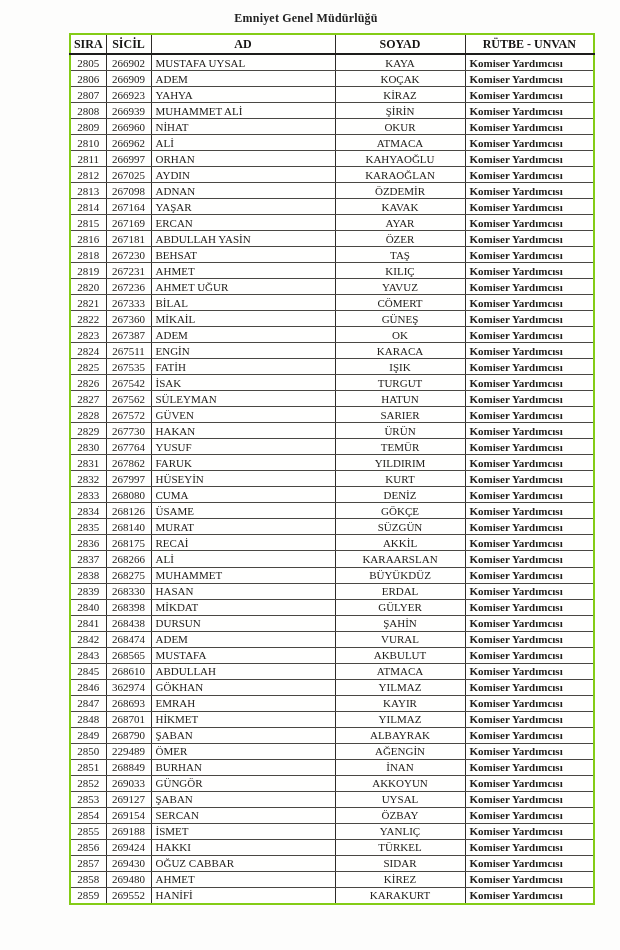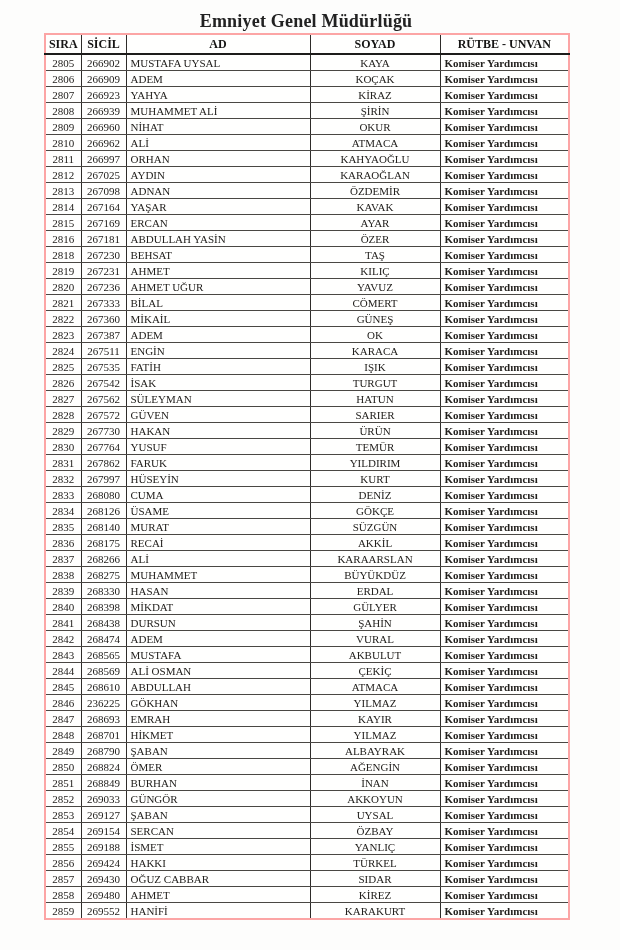--- a/index.html
+++ b/index.html
@@ -15,40 +15,41 @@
     font-family: "Liberation Serif", "DejaVu Serif", serif;
     color: #1a1a1a;
     overflow: hidden;
   }
   .doc-title {
     position: absolute;
     top: 11px;
     left: 0;
     width: 612px;
     text-align: center;
-    font-size: 18px;
+    font-size: 12px;
     font-weight: bold;
     letter-spacing: 0.2px;
     color: #222;
   }
   table.personnel {
     position: absolute;
     left: 44px;
     top: 33px;
     width: 524px;
     height: 872px;
     border-collapse: collapse;
     table-layout: fixed;
     background: #fffffe;
   }
   table.personnel, table.personnel th, table.personnel td {
     border: 1px solid #2e2c29;
   }
   table.personnel {
-    border: 2px solid #fca5a5;
+    border: 2px solid #84cc16;
+    margin-left: 25px;
   }
   table.personnel th {
     font-size: 12px;
     font-weight: bold;
     text-align: center;
     padding: 1px 2px;
     height: 16px;
     border-bottom: 2px solid #1d1c1a;
     color: #161514;
     white-space: nowrap;
@@ -360,36 +361,29 @@
           <td class="c4">Komiser Yardımcısı</td>
         </tr>
         <tr>
           <td class="c0">2843</td>
           <td class="c1">268565</td>
           <td class="c2">MUSTAFA</td>
           <td class="c3">AKBULUT</td>
           <td class="c4">Komiser Yardımcısı</td>
         </tr>
         <tr>
-          <td class="c0">2844</td>
-          <td class="c1">268569</td>
-          <td class="c2">ALİ OSMAN</td>
-          <td class="c3">ÇEKİÇ</td>
-          <td class="c4">Komiser Yardımcısı</td>
-        </tr>
-        <tr>
           <td class="c0">2845</td>
           <td class="c1">268610</td>
           <td class="c2">ABDULLAH</td>
           <td class="c3">ATMACA</td>
           <td class="c4">Komiser Yardımcısı</td>
         </tr>
         <tr>
           <td class="c0">2846</td>
-          <td class="c1">236225</td>
+          <td class="c1">362974</td>
           <td class="c2">GÖKHAN</td>
           <td class="c3">YILMAZ</td>
           <td class="c4">Komiser Yardımcısı</td>
         </tr>
         <tr>
           <td class="c0">2847</td>
           <td class="c1">268693</td>
           <td class="c2">EMRAH</td>
           <td class="c3">KAYIR</td>
           <td class="c4">Komiser Yardımcısı</td>
@@ -403,21 +397,21 @@
         </tr>
         <tr>
           <td class="c0">2849</td>
           <td class="c1">268790</td>
           <td class="c2">ŞABAN</td>
           <td class="c3">ALBAYRAK</td>
           <td class="c4">Komiser Yardımcısı</td>
         </tr>
         <tr>
           <td class="c0">2850</td>
-          <td class="c1">268824</td>
+          <td class="c1">229489</td>
           <td class="c2">ÖMER</td>
           <td class="c3">AĞENGİN</td>
           <td class="c4">Komiser Yardımcısı</td>
         </tr>
         <tr>
           <td class="c0">2851</td>
           <td class="c1">268849</td>
           <td class="c2">BURHAN</td>
           <td class="c3">İNAN</td>
           <td class="c4">Komiser Yardımcısı</td>

